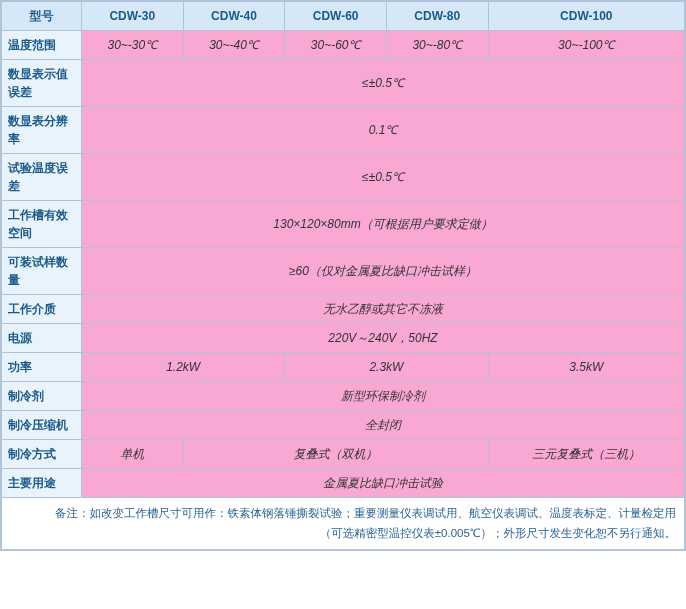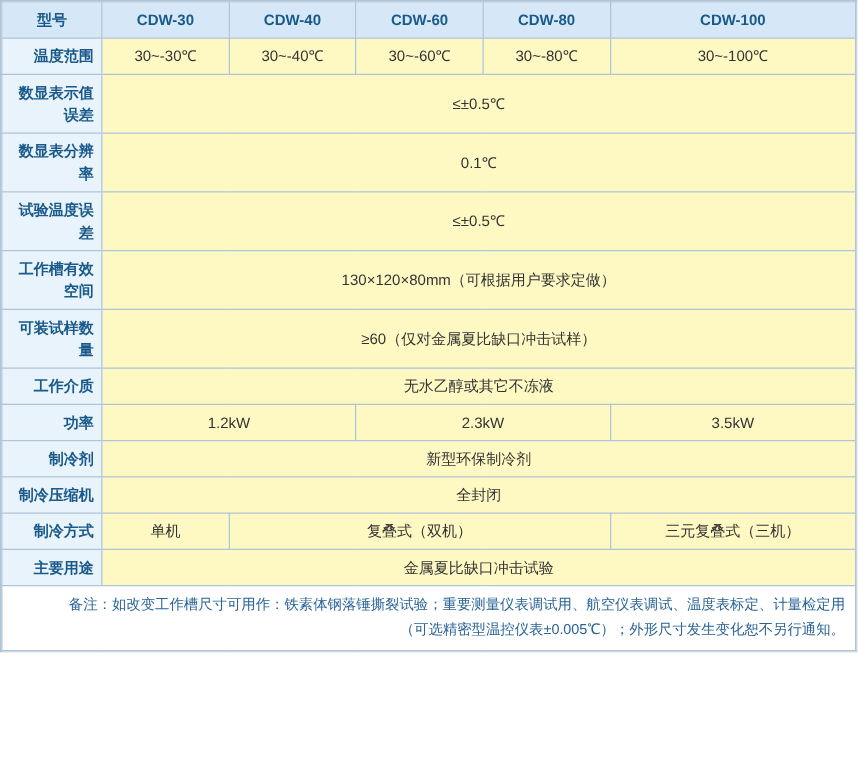--- a/index.html
+++ b/index.html
@@ -28,26 +28,27 @@
     }
     .header-row td {
       background-color: #d6e8f7;
       font-weight: bold;
       color: #1a5a8a;
     }
     .row-label {
       background-color: #e8f3fb;
       font-weight: bold;
       color: #1a5a8a;
-      text-align: right;
+      text-align: left;
       width: 80px;
     }
     .data-cell {
-      background-color: #fef9c3;
+      background-color: #f9a8d4;
       color: #333;
+      font-style: italic;
     }
     .note-row td {
       background-color: #fff;
       text-align: right;
       color: #2a6496;
       font-size: 11.5px;
       line-height: 1.7;
       padding: 6px 8px;
     }
     .note-indent {
@@ -102,20 +103,24 @@
       <tr>
         <td class="row-label">可装试样数量</td>
         <td class="data-cell" colspan="5">≥60（仅对金属夏比缺口冲击试样）</td>
       </tr>
 
       <tr>
         <td class="row-label">工作介质</td>
         <td class="data-cell" colspan="5">无水乙醇或其它不冻液</td>
       </tr>
 
+      <tr>
+        <td class="row-label">电源</td>
+        <td class="data-cell" colspan="5">220V～240V，50HZ</td>
+      </tr>
 
       <tr>
         <td class="row-label">功率</td>
         <td class="data-cell" colspan="2">1.2kW</td>
         <td class="data-cell" colspan="2">2.3kW</td>
         <td class="data-cell">3.5kW</td>
       </tr>
 
       <tr>
         <td class="row-label">制冷剂</td>

